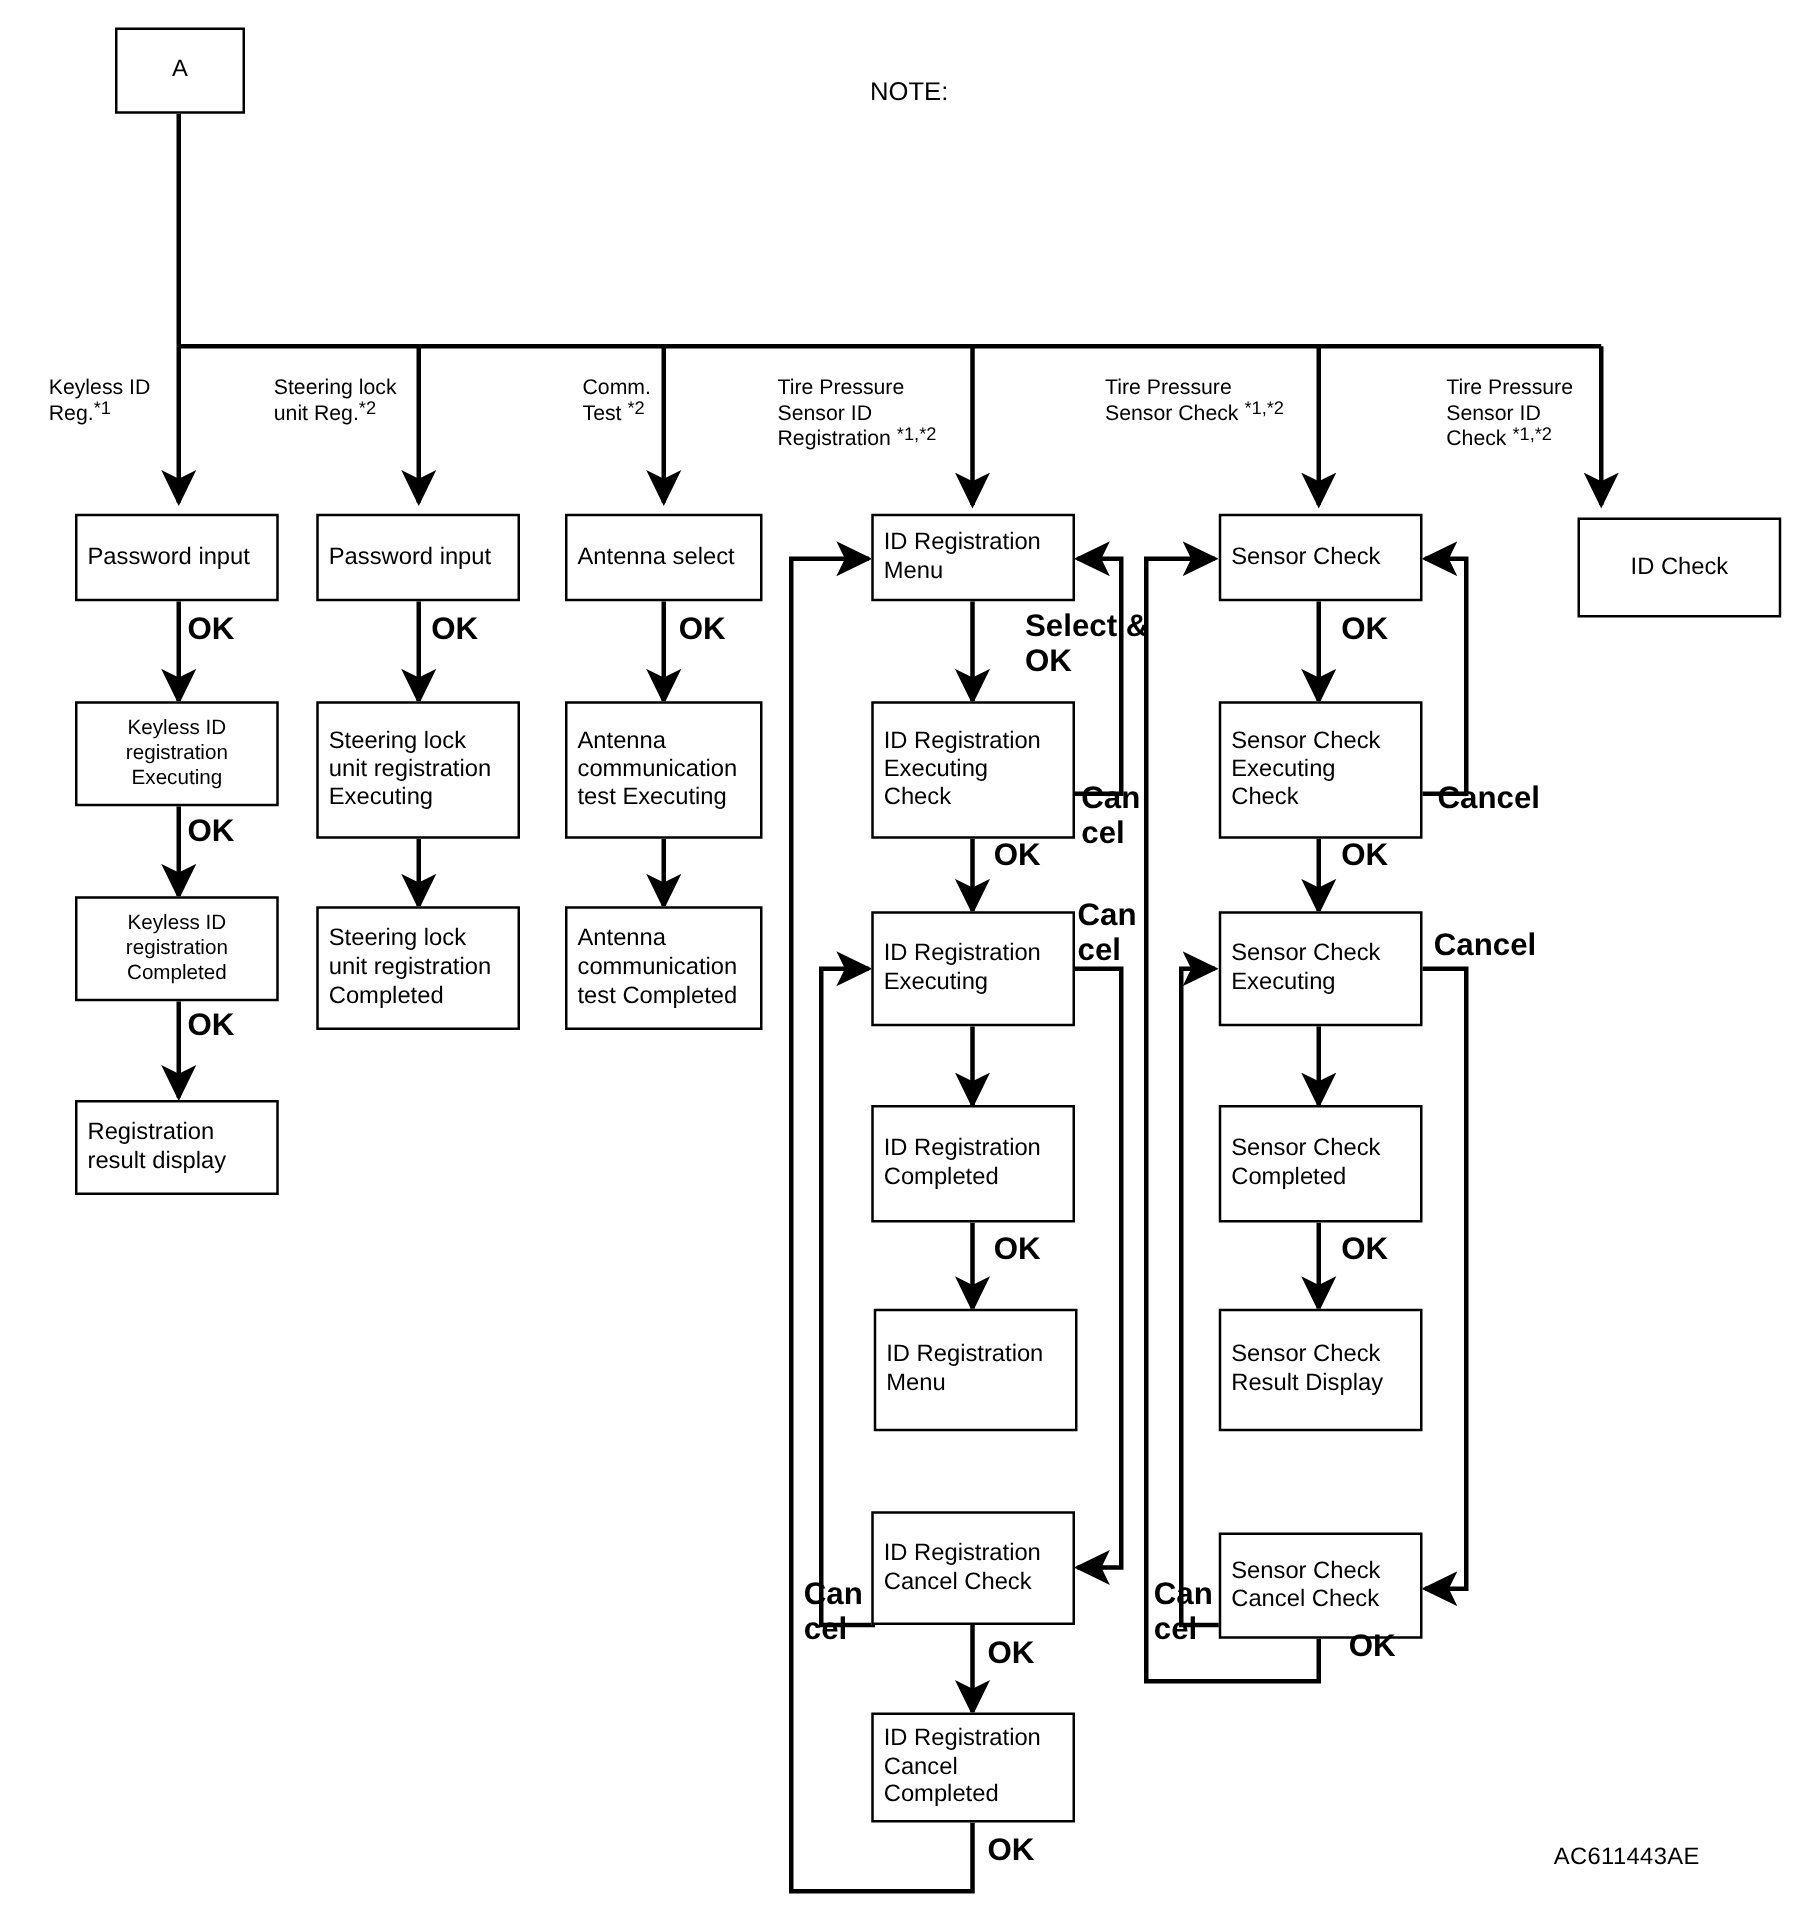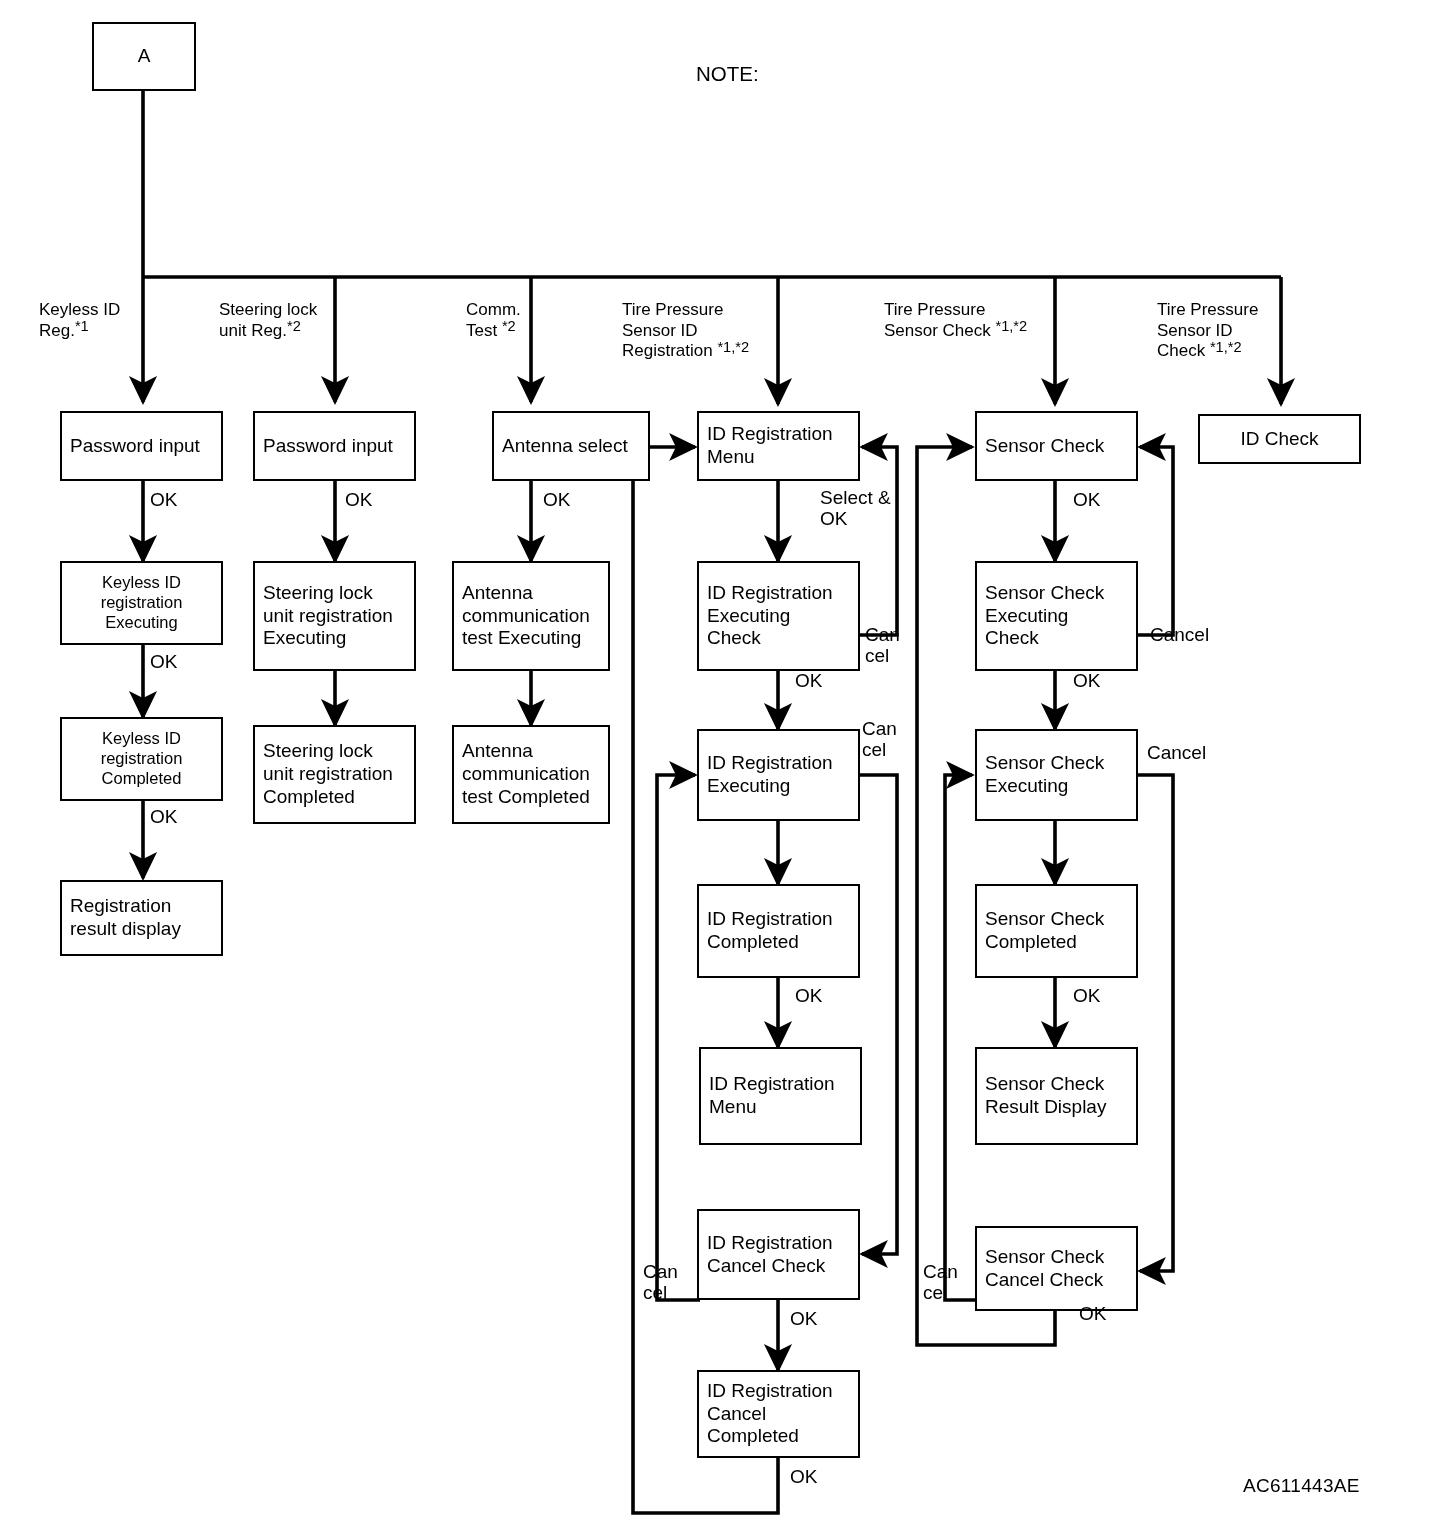--- a/index.html
+++ b/index.html
@@ -32,25 +32,26 @@
     line-height:1.20;
     font-size:19px;
     white-space:pre-line;
     z-index:2;
   }
   .node.ctr{ justify-content:center; text-align:center; }
   .node.small{ font-size:16.5px; }
   .node.small.ctr{ justify-content:center; text-align:center; }
   .edge-label{
     position:absolute;
-    font-size:19px;
+    font-size:25px;
     line-height:1.12;
     white-space:pre-line;
     z-index:3;
     background:transparent;
+    font-weight:bold;
   }
   .branch-label{
     position:absolute;
     font-size:17px;
     line-height:1.20;
     white-space:pre-line;
     z-index:3;
   }
   .branch-label sup{ font-size:0.86em; vertical-align:baseline; position:relative; top:-0.30em;}
   .note{
@@ -183,21 +184,21 @@
   <div class="node" style="left:253px; top:411px; width:163px; height:70px;">Password input</div>
   <div class="node" style="left:253px; top:561px; width:163px; height:110px;">Steering lock
 unit registration
 Executing</div>
   <div class="node" style="left:253px; top:725px; width:163px; height:99px;">Steering lock
 unit registration
 Completed</div>
 
   <div class="edge-label" style="left:345px; top:489px;">OK</div>
 
-  <div class="node" style="left:452px; top:411px; width:158px; height:70px;margin-left:40px;">Antenna select</div>
+  <div class="node" style="left:452px; top:411px; width:158px; height:70px;">Antenna select</div>
   <div class="node" style="left:452px; top:561px; width:158px; height:110px;">Antenna
 communication
 test Executing</div>
   <div class="node" style="left:452px; top:725px; width:158px; height:99px;">Antenna
 communication
 test Completed</div>
 
   <div class="edge-label" style="left:543px; top:489px;">OK</div>
 
   <div class="node" style="left:697px; top:411px; width:163px; height:70px;">ID Registration
@@ -245,17 +246,17 @@
 
   <div class="edge-label" style="left:1073px; top:489px;">OK</div>
   <div class="edge-label" style="left:1073px; top:670px;">OK</div>
   <div class="edge-label" style="left:1150px; top:624px;">Cancel</div>
   <div class="edge-label" style="left:1147px; top:742px;">Cancel</div>
   <div class="edge-label" style="left:1073px; top:985px;">OK</div>
   <div class="edge-label" style="left:923px; top:1261px;">Can
 cel</div>
   <div class="edge-label" style="left:1079px; top:1303px;">OK</div>
 
-  <div class="node ctr" style="left:1198px; top:414px; width:163px; height:50px;">ID Check</div>
+  <div class="node ctr" style="left:1262px; top:414px; width:163px; height:80px;">ID Check</div>
 
   <div class="diagram-id" style="left:1243px; top:1475px;">AC611443AE</div>
 
 </div>
 
 </body></html>

